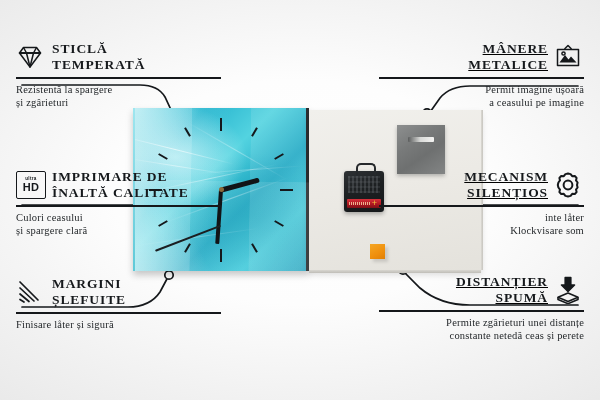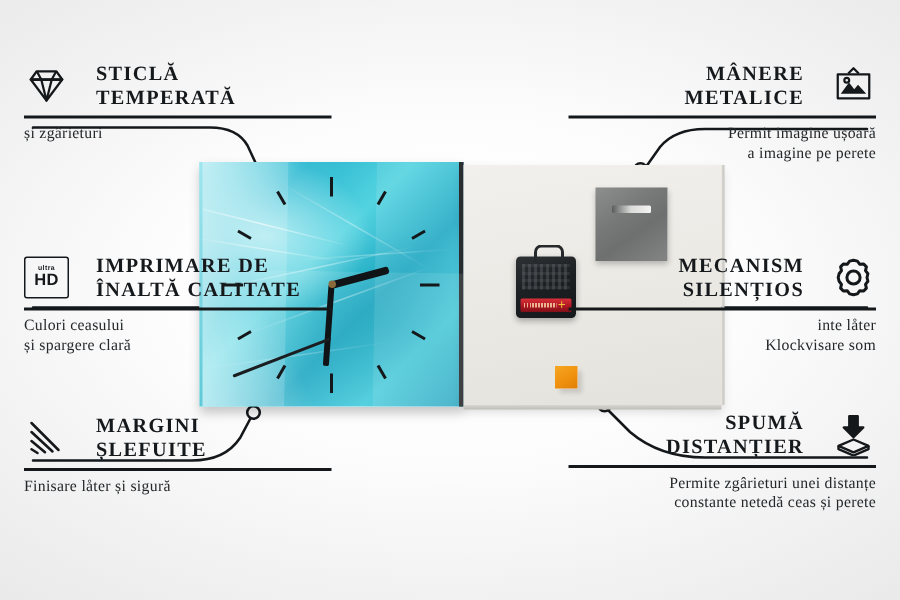--- a/index.html
+++ b/index.html
@@ -253,32 +253,32 @@
   .callout {
     position: absolute;
     width: 205px;
   }
   .callout.left  { text-align: left; }
   .callout.right { text-align: right; }
 
   .callout-head {
     display: flex;
     align-items: center;
-    gap: 18px;
+    gap: 6px;
     min-height: 34px;
   }
-  .callout.right .callout-head { flex-direction: row-reverse; }
+  .callout.right .callout-head { flex-direction: row-reverse; text-decoration: underline; }
 
   .callout-icon {
     width: 30px;
     height: 30px;
     flex: 0 0 30px;
     display: flex;
     align-items: center;
-    justify-content: center;
+    justify-content: flex-start;
     color: #1d2023;
   }
   .callout-icon svg { display: block; }
 
   .callout-title {
     font-family: "Liberation Serif", serif;
     font-size: 13.5px;
     font-weight: bold;
     letter-spacing: .9px;
     line-height: 1.22;
@@ -446,20 +446,21 @@
           <path d="M3.5 9 L24.5 9"></path>
         </svg>
       </span>
       <div class="callout-title">
         <div>STICLĂ</div>
         <div>TEMPERATĂ</div>
       </div>
     </div>
     <div class="callout-rule"></div>
     <div class="callout-desc">
+      <div>Rezistentă la spargere</div>
       <div>și zgârieturi</div>
     </div>
   </div>
 
   <div class="callout left" style="left:16px; top:168px;">
     <div class="callout-head">
       <span class="callout-icon">
         <span class="hd-box">
           <span class="hd-ultra">ultra</span>
           <span class="hd-main">HD</span>
@@ -509,21 +510,21 @@
         </svg>
       </span>
       <div class="callout-title">
         <div>MÂNERE</div>
         <div>METALICE</div>
       </div>
     </div>
     <div class="callout-rule"></div>
     <div class="callout-desc">
       <div>Permit imagine ușoară</div>
-      <div>a imagine pe perete</div>
+      <div>a ceasului pe imagine</div>
     </div>
   </div>
 
   <div class="callout right" style="left:379px; top:168px;">
     <div class="callout-head">
       <span class="callout-icon">
         <svg viewBox="0 0 28 28" width="28" height="28" fill="none" stroke="#15181b" stroke-width="2" stroke-linejoin="round">
           <path d="M14 2.5 L16.6 3.1 L18.2 5.2 L20.8 5.0 L22.6 6.9 L22.0 9.4 L23.6 11.5 L23.0 14 L23.6 16.5 L22.0 18.6 L22.6 21.1 L20.8 23.0 L18.2 22.8 L16.6 24.9 L14 25.5 L11.4 24.9 L9.8 22.8 L7.2 23.0 L5.4 21.1 L6.0 18.6 L4.4 16.5 L3.8 14 L4.4 11.5 L6.0 9.4 L5.4 6.9 L7.2 5.0 L9.8 5.2 L11.4 3.1 Z"></path>
           <circle cx="14" cy="14" r="4.4"></circle>
         </svg>
@@ -543,22 +544,22 @@
   <div class="callout right" style="left:379px; top:273px;">
     <div class="callout-head">
       <span class="callout-icon">
         <svg viewBox="0 0 28 28" width="28" height="28" fill="none" stroke="#15181b" stroke-width="1.6" stroke-linejoin="round">
           <path d="M11.2 1.5 L16.8 1.5 L16.8 9 L20.5 9 L14 15.5 L7.5 9 L11.2 9 Z" fill="#15181b"></path>
           <path d="M14 17 L24 21.3 L14 25.6 L4 21.3 Z"></path>
           <path d="M4 21.3 L4 23.4 L14 27.7 L24 23.4 L24 21.3"></path>
         </svg>
       </span>
       <div class="callout-title">
+        <div>DISTANȚIER</div>
         <div>SPUMĂ</div>
-        <div>DISTANȚIER</div>
       </div>
     </div>
     <div class="callout-rule"></div>
     <div class="callout-desc">
       <div>Permite zgârieturi unei distanțe</div>
       <div>constante netedă ceas și perete</div>
     </div>
   </div>
 
 </div>

